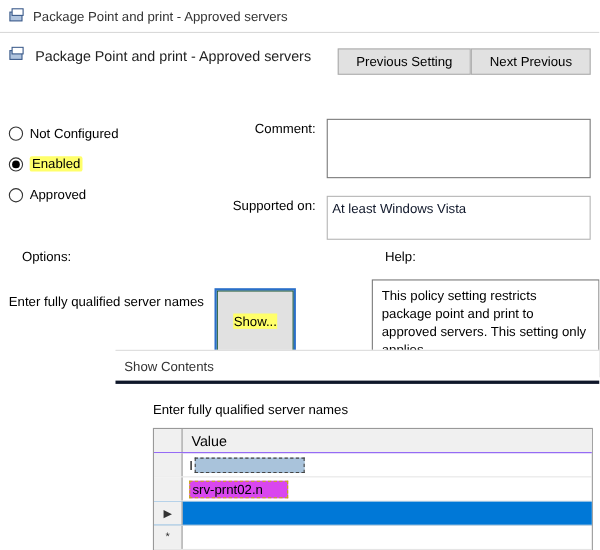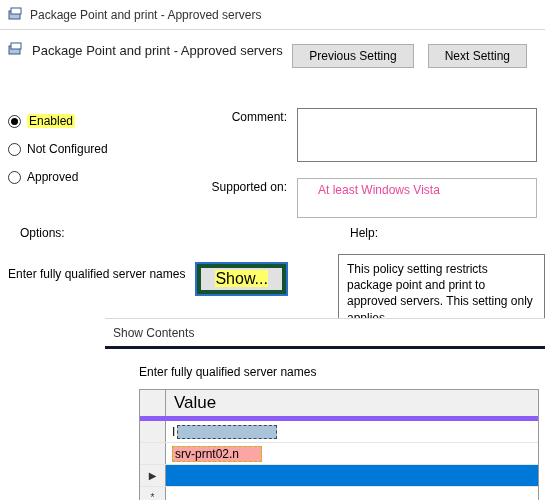--- a/index.html
+++ b/index.html
@@ -31,23 +31,23 @@
   .header {
     display: flex;
     align-items: center;
     padding: 12px 8px 4px 8px;
     gap: 8px;
   }
   .header-text { font-size: 13px; color: #222; flex: 1; }
   .btnrow {
     position: absolute;
     top: 44px;
-    right: 14px;
-    display: flex;
-    gap: 14px;
+    right: 4px;
+    display: flex;
+    gap: 0;
     padding-right: 4px;
   }
   .winbtn {
     background: #e1e1e1;
     border: 1px solid #adadad;
     padding: 4px 16px;
     font-family: inherit;
     font-size: 12px;
     cursor: pointer;
   }
@@ -72,39 +72,39 @@
   }
   .hl { background: #ffff6a; padding: 0 2px; border-radius: 2px; }
   .fields { flex: 1; }
   .frow { display: flex; gap: 10px; margin-bottom: 4px; align-items: flex-start; margin-left: 45px; }
   .flabel { width: 82px; text-align: right; padding-top: 2px; color: #000; }
   .comment-box {
     flex: 1; height: 54px; border: 1px solid #7a7a7a; background: #fff;
   }
   .supported-box {
     flex: 1; height: 40px; border: 1px solid #b5b5b5; background: #fff;
-    padding: 4px 20px; color: #ec4899;
+    padding: 4px 4px; color: #0f172a;
   }
   .divider { height: 12px; }
   .oh-row {
     display: flex; padding: 4px 8px 6px 20px;
   }
   .oh-left { width: 330px; }
   .oh-right { flex: 1; }
   .options-area {
     display: flex; padding: 8px 0 0 8px; position: relative;
   }
   .opt-left { width: 330px; display: flex; align-items: flex-start; gap: 12px; padding-top: 10px; }
   .opt-label { padding-top: 3px; }
   .showbtn-wrap { position: relative; }
   .showbtn {
     background: #e1e1e1;
-    border: 4px solid #14532d;
-    padding: 2px 14px;
-    font-family: inherit; font-size: 16px;
+    border: 1px solid #14532d;
+    padding: 20px 14px;
+    font-family: inherit; font-size: 12px;
     cursor: pointer;
     outline: 2px solid #2a6fc9;
   }
   .showbtn span { background: #ffff6a; }
   .opt-right {
     flex: 1;
     border: 1px solid #7a7a7a;
     padding: 6px 8px;
     background: #fff;
     min-height: 60px;
@@ -124,22 +124,22 @@
   .d2body { padding: 16px 22px 0 34px; }
   .d2label { margin-bottom: 10px; }
   .grid {
     border: 1px solid #999;
     width: 400px;
     background: #fff;
   }
   .ghead {
     display: flex;
     background: #f0f0f0;
-    border-bottom: 5px solid #8b5cf6;
-    font-size: 17px;
+    border-bottom: 1px solid #8b5cf6;
+    font-size: 13px;
   }
   .gh-sel { width: 26px; border-right: 1px solid #999; }
   .gh-val { flex: 1; padding: 3px 8px; }
   .grow {
     display: flex; height: 22px; align-items: stretch;
     border-bottom: 1px solid #e5e5e5;
   }
   .gsel {
     width: 26px; border-right: 1px solid #999;
     background: #f0f0f0;
@@ -150,21 +150,21 @@
   .grow.selected { background: #0078d7; color: #fff; }
   .grow.selected .gsel { background: #f0f0f0; color: #333; }
   .redact1 {
     display: inline-block;
     width: 100px; height: 14px;
     background: #a9c3db;
     border: 1px dashed #444;
   }
   .hlbox {
     display: inline-block;
-    background: #fca5a5;
+    background: #d946ef;
     border: 1px dashed #c7b400;
     padding: 0 22px 0 2px;
     line-height: 14px;
   }
   .hlbox2 {
     display: inline-block;
     background: #5a8e4a;
     border: 1px dashed #ffff6a;
     padding: 0 50px 0 2px;
     line-height: 14px;
@@ -189,34 +189,34 @@
     <svg width="16" height="16" viewBox="0 0 16 16">
       <rect x="1" y="4" width="11" height="8" fill="#b0c4de" stroke="#3a5a8a"></rect>
       <rect x="3" y="1" width="10" height="6" fill="#fff" stroke="#3a5a8a"></rect>
     </svg>
   </span>
   <span class="header-text">Package Point and print - Approved servers</span>
 </div>
 
 <div class="btnrow">
   <button class="winbtn">Previous Setting</button>
-  <button class="winbtn">Next Setting</button>
+  <button class="winbtn">Next Previous</button>
 </div>
 
 <div style="height:36px"></div>
 
 <div class="config">
   <div class="radios">
     <div class="radio-row">
+      <span class="radio"></span>
+      <span>Not Configured</span>
+    </div>
+    <div class="radio-row">
       <span class="radio checked"></span>
       <span class="hl">Enabled</span>
-    </div>
-    <div class="radio-row">
-      <span class="radio"></span>
-      <span>Not Configured</span>
     </div>
     <div class="radio-row">
       <span class="radio"></span>
       <span>Approved</span>
     </div>
   </div>
   <div class="fields">
     <div class="frow">
       <div class="flabel">Comment:</div>
       <div class="comment-box"></div>

